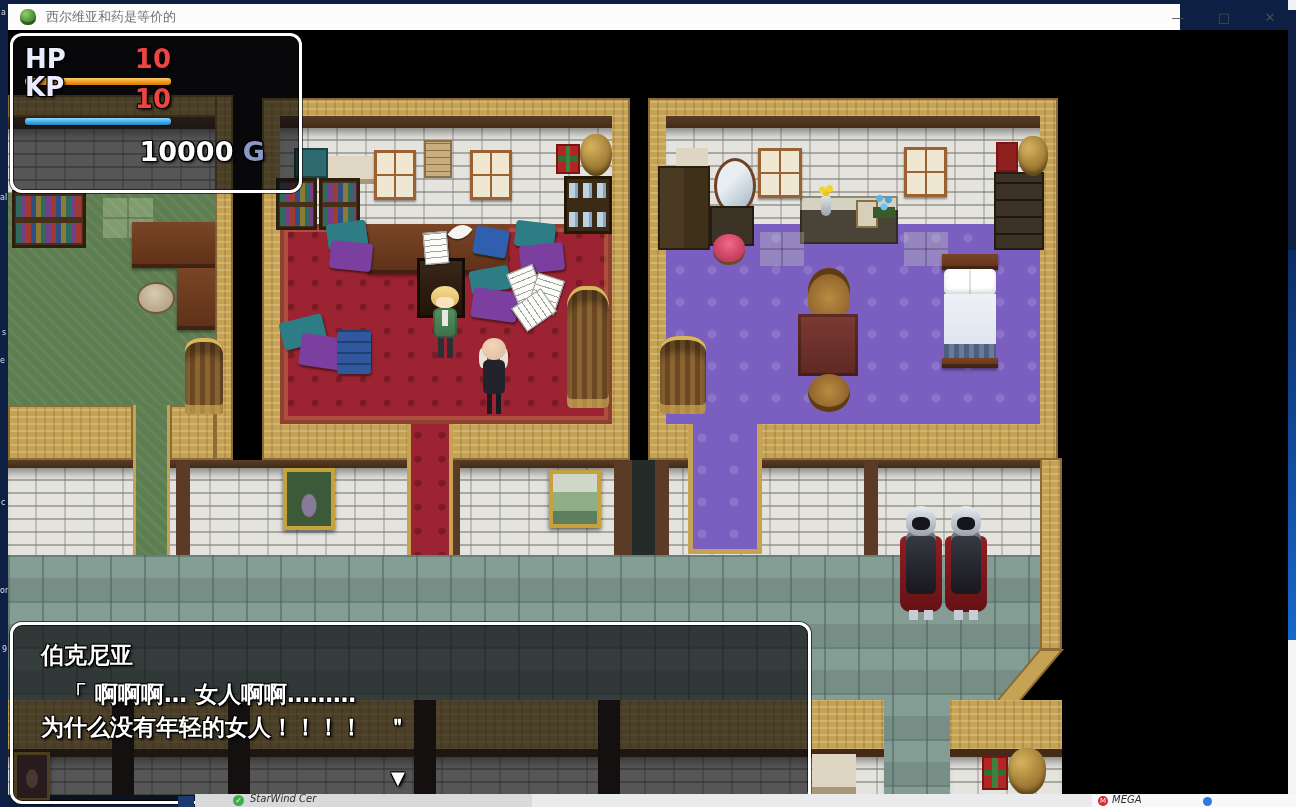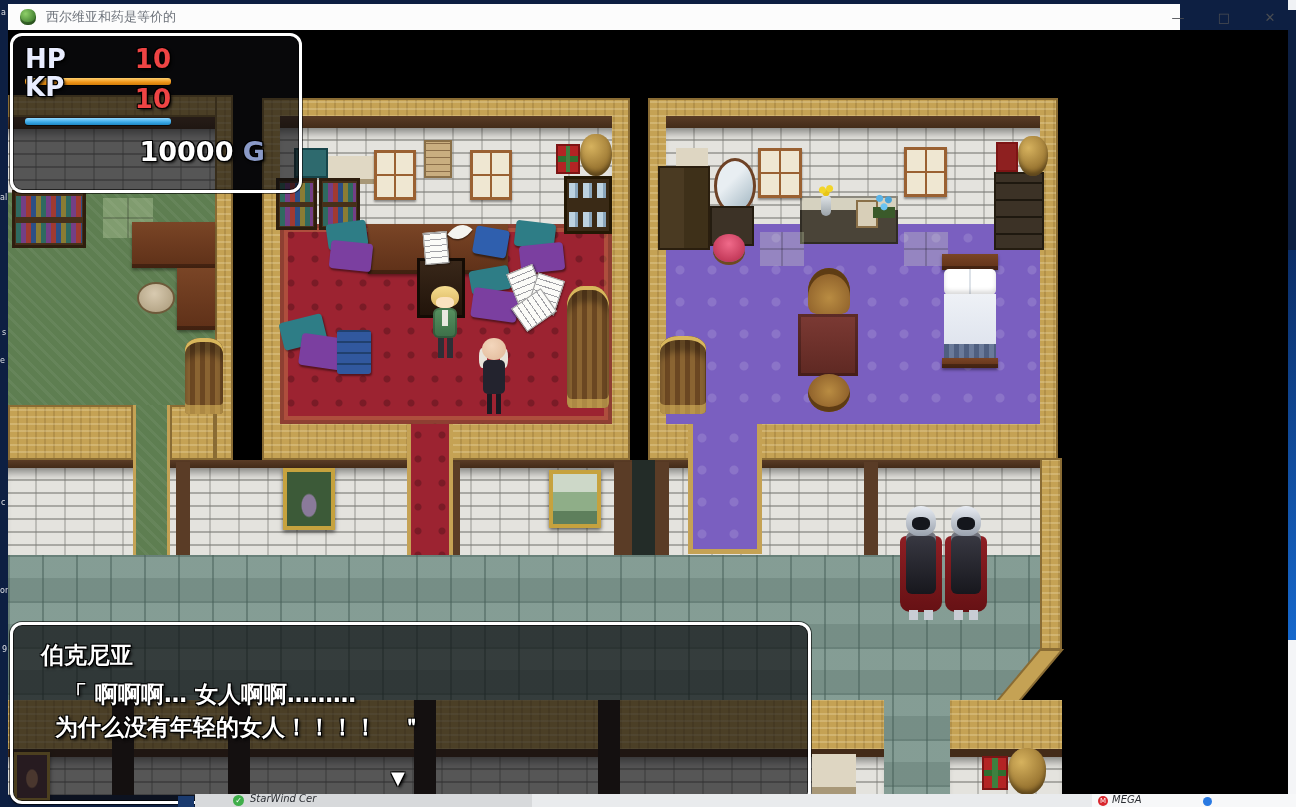--- a/index.html
+++ b/index.html
@@ -277,21 +277,21 @@
     <div class="a bar" style="left:12px;top:82px;width:146px;background:linear-gradient(#8fd8ff,#3aa8e6 60%,#1f86c2)"></div>
     <div class="a" style="left:0;top:100px;width:252px;text-align:right;font-weight:bold;font-size:27px">
       <span class="ot">10000</span>
       <span class="ot" style="color:#8a9ac8">G</span>
     </div>
   </div>
 
   <div class="a rpgwin" style="left:10px;top:622px;width:795px;height:176px">
     <div class="a dlgline ot" style="left:28px;top:12px">伯克尼亚</div>
     <div class="a dlgline ot" style="left:28px;top:51px">　「 啊啊啊… 女人啊啊………</div>
-    <div class="a dlgline ot" style="left:42px;top:84px">为什么没有年轻的女人！！！！　＂</div>
+    <div class="a dlgline ot" style="left:28px;top:84px">为什么没有年轻的女人！！！！　＂</div>
     <div class="a ot" style="left:378px;top:142px;font-size:18px">▼</div>
   </div>
 
   <div class="a" style="left:178px;top:796px;width:16px;height:11px;background:#1a3a6e"></div>
   <div class="a" style="left:195px;top:794px;width:337px;height:13px;background:#d7d9db;overflow:hidden">
     <div class="a" style="left:38px;top:1px;width:11px;height:11px;border-radius:50%;background:#3fae4a;color:#fff;font-size:8px;line-height:11px;text-align:center">✓</div>
     <span class="a tinytxt" style="left:55px;top:-1px">StarWind Cer</span>
   </div>
   <div class="a" style="left:532px;top:794px;width:560px;height:13px;background:#e9ebed"></div>
   <div class="a" style="left:1092px;top:794px;width:204px;height:13px;background:#f7f8f9;overflow:hidden">

